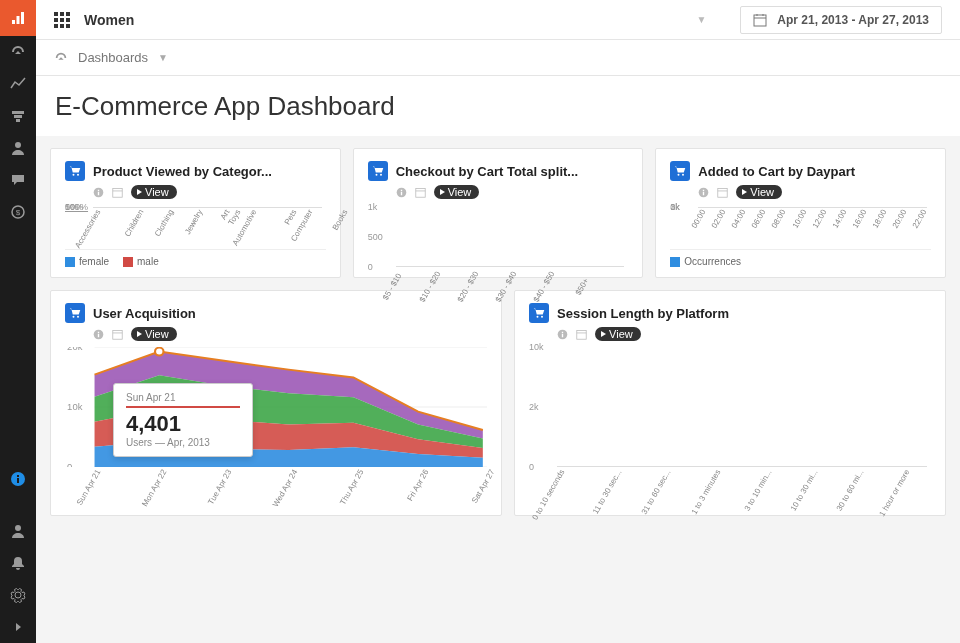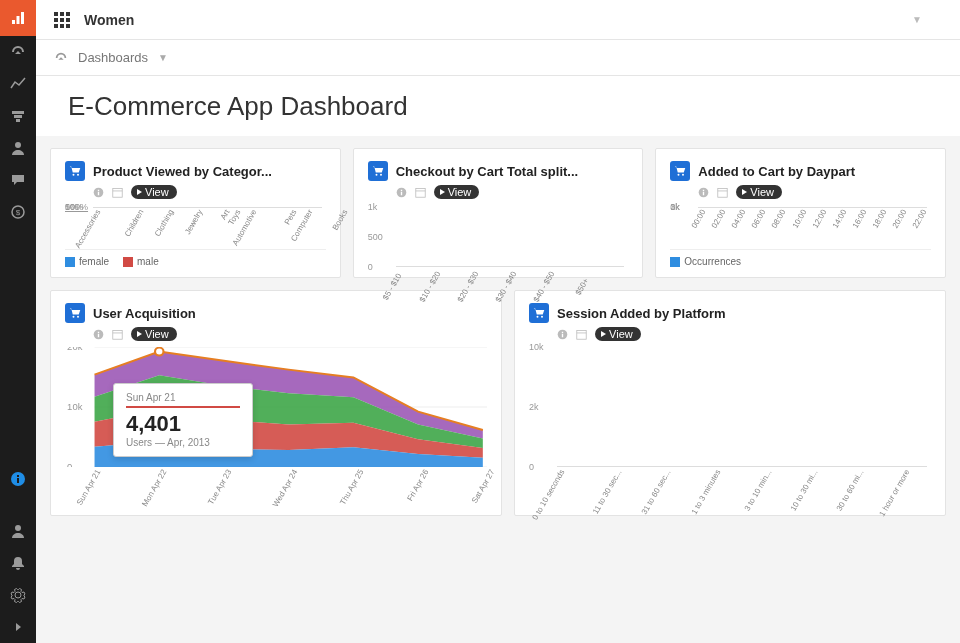--- a/index.html
+++ b/index.html
@@ -18,21 +18,21 @@
   .apps-icon { width:16px; height:16px; display:grid; grid-template-columns:repeat(3,4px); grid-template-rows:repeat(3,4px); gap:2px; }
   .apps-icon span { background:#333; }
   .apps-label { font-weight:600; font-size:14px; color:#333; }
   .caret { margin-left:auto; margin-right:20px; color:#bbb; font-size:10px; }
   .datebox { border:1px solid #ddd; border-radius:2px; padding:6px 12px; display:flex; align-items:center; gap:10px; color:#555; font-weight:600; font-size:12px; }
 
   .crumbbar { height:36px; border-bottom:1px solid #e5e5e5; display:flex; align-items:center; padding:0 18px; gap:10px; color:#777; }
   .crumbbar .lbl { font-weight:500; font-size:13px; color:#777; }
   .crumbbar .caret2 { font-size:10px; color:#aaa; }
 
-  .titlebar { height:60px; display:flex; align-items:center; padding:0 32px; }
+  .titlebar { height:60px; display:flex; align-items:center; padding:0 19px; }
   .titlebar h1 { font-size:26px; font-weight:300; color:#333; }
   .titlebar .actions { margin-left:auto; display:flex; align-items:center; gap:16px; color:#aaa; font-weight:600; font-size:11px; letter-spacing:0.5px; }
   .titlebar .actions .ac { display:flex; align-items:center; gap:5px; cursor:pointer; }
 
   .content { flex:1; background:#f4f4f4; padding:12px 14px; overflow:hidden; }
   .row { display:flex; gap:12px; margin-bottom:12px; }
 
   .card { background:#fff; border:1px solid #e3e3e3; border-radius:2px; padding:12px 14px 10px; display:flex; flex-direction:column; }
   .card-head { display:flex; align-items:center; gap:8px; }
   .card-head .icon { width:20px; height:20px; background:#1f6fd6; border-radius:3px; display:flex; align-items:center; justify-content:center; }
@@ -153,20 +153,29 @@
           <span></span>
           <span></span>
           <span></span>
           <span></span>
           <span></span>
           <span></span>
           <span></span>
         </div>
       <div class="apps-label">Women</div>
       <div class="caret">▼</div>
+      <div class="datebox">
+        <svg width="14" height="14" viewBox="0 0 14 14">
+            <rect x="1" y="2" width="12" height="11" fill="none" stroke="#777"></rect>
+            <line x1="1" y1="5" x2="13" y2="5" stroke="#777"></line>
+            <line x1="4" y1="1" x2="4" y2="3" stroke="#777"></line>
+            <line x1="10" y1="1" x2="10" y2="3" stroke="#777"></line>
+          </svg>
+        <span>Apr 21, 2013 - Apr 27, 2013</span>
+      </div>
     </div>
 
     <div class="crumbbar">
       <svg width="14" height="14" viewBox="0 0 16 16" fill="#999">
           <path d="M8 2a6 6 0 00-6 6h2a4 4 0 118 0h2a6 6 0 00-6-6zm0 5l3 3H5z"></path>
         </svg>
       <span class="lbl">Dashboards</span>
       <span class="caret2">▼</span>
     </div>
 
@@ -620,21 +629,21 @@
 
         <div class="card" style="flex:1">
           <div class="card-head">
             <div class="icon">
                 <svg width="12" height="12" viewBox="0 0 16 16" fill="#fff">
                   <path d="M1 2h2l2 8h8l2-6H4"></path>
                   <circle cx="6" cy="13" r="1.3"></circle>
                   <circle cx="12" cy="13" r="1.3"></circle>
                 </svg>
               </div>
-            <div class="title">Session Added by Platform</div>
+            <div class="title">Session Length by Platform</div>
           </div>
           <div class="card-sub">
             <svg width="11" height="11" viewBox="0 0 16 16" fill="#bbb">
                 <circle cx="8" cy="8" r="7"></circle>
                 <rect x="7" y="7" width="2" height="5" fill="#fff"></rect>
                 <rect x="7" y="4" width="2" height="2" fill="#fff"></rect>
               </svg>
             <svg width="11" height="11" viewBox="0 0 14 14" stroke="#bbb" fill="none">
                 <rect x="1" y="2" width="12" height="11"></rect>
                 <line x1="1" y1="5" x2="13" y2="5"></line>

